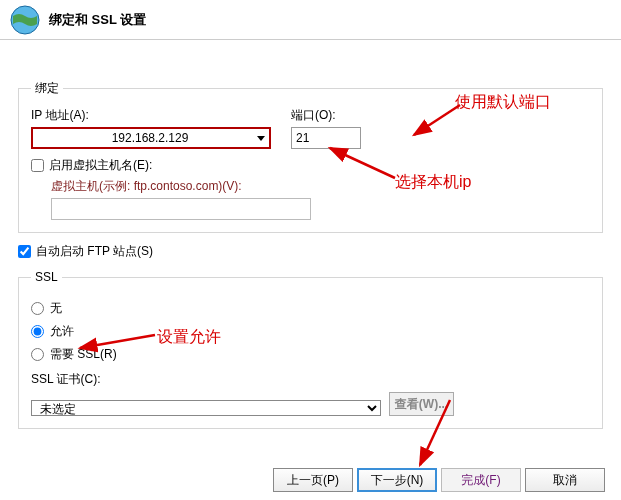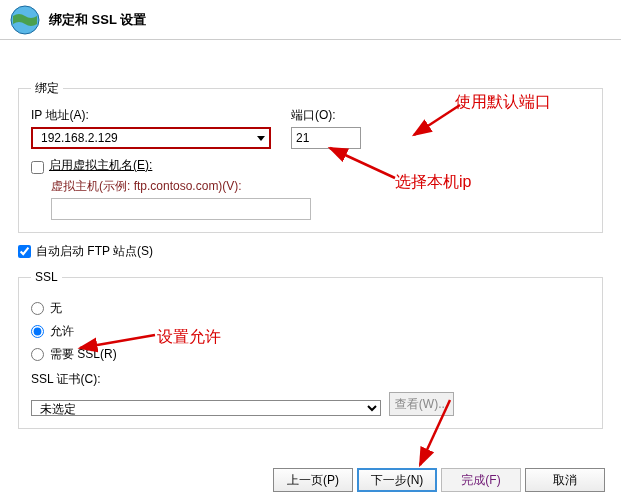--- a/index.html
+++ b/index.html
@@ -8,34 +8,34 @@
     .header-icon { width: 32px; height: 32px; margin-right: 8px; }
     .header-title { font-size: 13px; font-weight: bold; }
     .content { padding: 40px 18px 0 18px; }
     fieldset { border: 1px solid #d6d6d6; padding: 10px 12px 12px 12px; margin-bottom: 10px; }
     legend { padding: 0 4px; color: #000; }
     .row { display: flex; align-items: flex-end; gap: 20px; margin-bottom: 1px; }
     .field-group { display: flex; flex-direction: column; }
     .label { color: #000; margin-bottom: 3px; }
     .label.disabled { color: #7f1d1d; }
     .ip-combo { position: relative; width: 240px; }
-    .ip-combo input { width: 100%; height: 22px; border: 2px solid #b00000; padding: 0 22px 0 8px; outline: none; }
+    .ip-combo input { width: 100%; height: 22px; border: 2px solid #b00000; padding: 0 22px 0 20px; outline: none; text-align: center; }
     .ip-combo .arrow { position: absolute; right: 0; top: 0; width: 20px; height: 22px; display: flex; align-items: center; justify-content: center; cursor: pointer; }
     .port-input { width: 70px; height: 22px; border: 1px solid #999; padding: 0 4px; }
-    .chk-row { display: flex; align-items: flex-end; margin: 8px 0 4px 0; text-decoration: underline; }
+    .chk-row { display: flex; align-items: center; margin: 8px 0 4px 0; }
     .chk-row input { margin-right: 5px; }
     .vhost-sub { margin-left: 20px; margin-top: 2px; }
     .vhost-input { width: 260px; height: 22px; border: 1px solid #bbb; padding: 0 4px; background: #fff; }
     .autostart { display: flex; align-items: center; margin: 8px 0 10px 0; }
     .autostart input { margin-right: 5px; }
     .radio-row { display: flex; align-items: center; margin: 6px 0; }
     .radio-row input { margin-right: 6px; }
     .cert-row { display: flex; align-items: flex-end; gap: 8px; margin-top: 4px; }
     .cert-select { width: 350px; height: 16px; border: 1px solid #888; background: #fff; padding: 0 4px; }
-    .view-btn { height: 24px; width: 65px; border: 1px solid #aaa; background: #f0f0f0; color: #888; cursor: default; }
+    .view-btn { height: 24px; width: 65px; border: 1px solid #aaa; background: #f0f0f0; color: #888; cursor: default; font-weight: bold; }
     .footer { position: absolute; bottom: 8px; right: 16px; display: flex; gap: 4px; }
     .btn { height: 24px; width: 80px; border: 1px solid #888; background: linear-gradient(#fdfdfd,#ececec); cursor: pointer; }
     .btn.primary { border: 2px solid #3a8fd8; }
     .btn.disabled { color: #701a75; background: #f3f3f3; border-color: #bbb; cursor: default; }
     
     .annotation { position: absolute; color: #d80000; font-size: 16px; pointer-events: none; }
     .arrow-svg { position: absolute; pointer-events: none; }
   </style>
 </head>
 <body>

